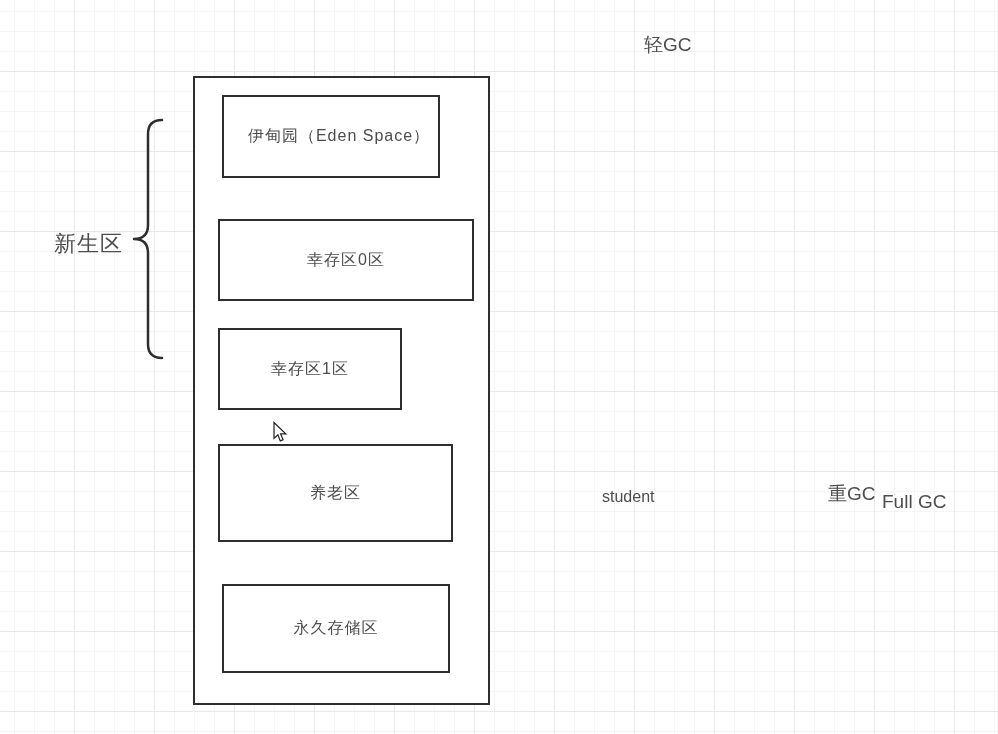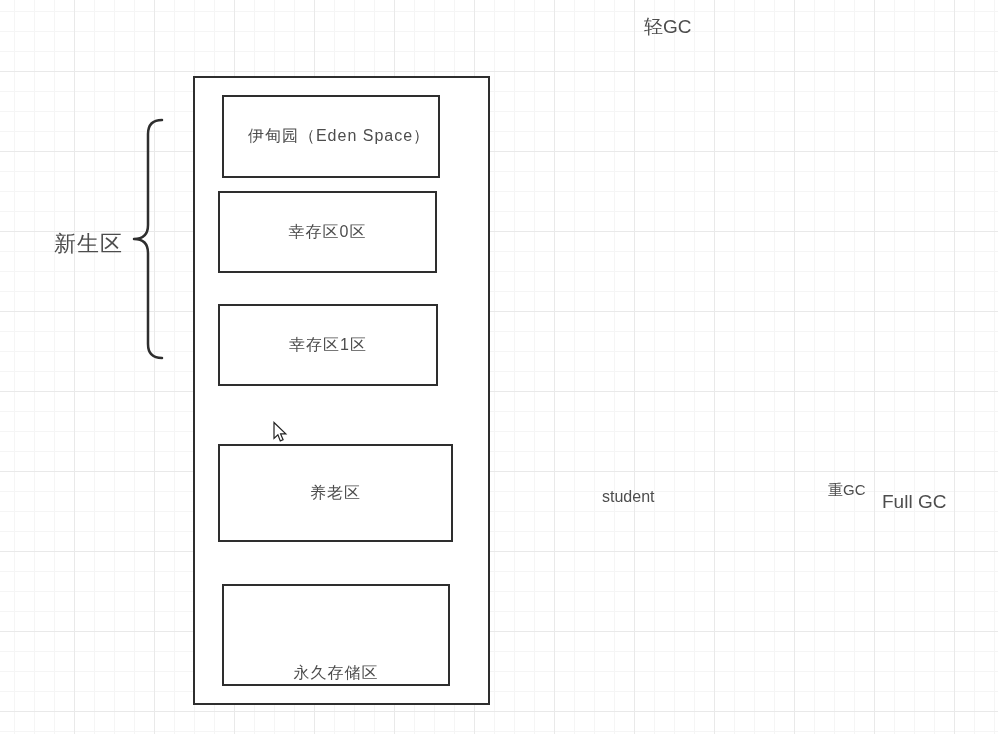--- a/index.html
+++ b/index.html
@@ -36,34 +36,34 @@
     color: #4d4d4d;
     font-size: 16px;
     letter-spacing: 1px;
     white-space: nowrap;
   }
   #outer-rect {
     left: 193px; top: 76px;
     width: 297px; height: 629px;
   }
   #box-eden      { left: 222px; top: 95px;  width: 218px; height: 83px; padding-left: 16px; }
-  #box-survivor0 { left: 218px; top: 191px; width: 219px; height: 82px; }
-  #box-survivor1 { left: 218px; top: 304px; width: 220px; height: 82px; justify-content: center; }
+  #box-survivor0 { left: 218px; top: 219px; width: 256px; height: 82px; }
+  #box-survivor1 { left: 218px; top: 328px; width: 184px; height: 82px; justify-content: center; }
   #box-oldgen    { left: 218px; top: 444px; width: 235px; height: 98px; }
-  #box-perm      { left: 222px; top: 584px; width: 228px; height: 102px; align-items: flex-end; }
+  #box-perm      { left: 222px; top: 584px; width: 228px; height: 89px; }
 
   .floating-text {
     position: absolute;
     color: #4d4d4d;
     white-space: nowrap;
   }
   #label-newgen   { left: 54px;  top: 229px; font-size: 22px; letter-spacing: 1px; font-family: Liberation Serif, serif; }
-  #label-lightgc  { left: 644px; top: 14px;  font-size: 19px; text-align: center; }
+  #label-lightgc  { left: 644px; top: 32px;  font-size: 19px; text-align: center; }
   #label-student  { left: 602px; top: 488px; font-size: 16px; }
-  #label-heavygc  { left: 828px; top: 481px; font-size: 15px; }
+  #label-heavygc  { left: 828px; top: 481px; font-size: 19px; }
   #label-fullgc   { left: 882px; top: 491px; font-size: 19px; }
 
   #brace { position: absolute; left: 124px; top: 110px; }
   #cursor { position: absolute; left: 272px; top: 421px; }
 </style>
 </head>
 <body>
 
 <div id="stage">
 

